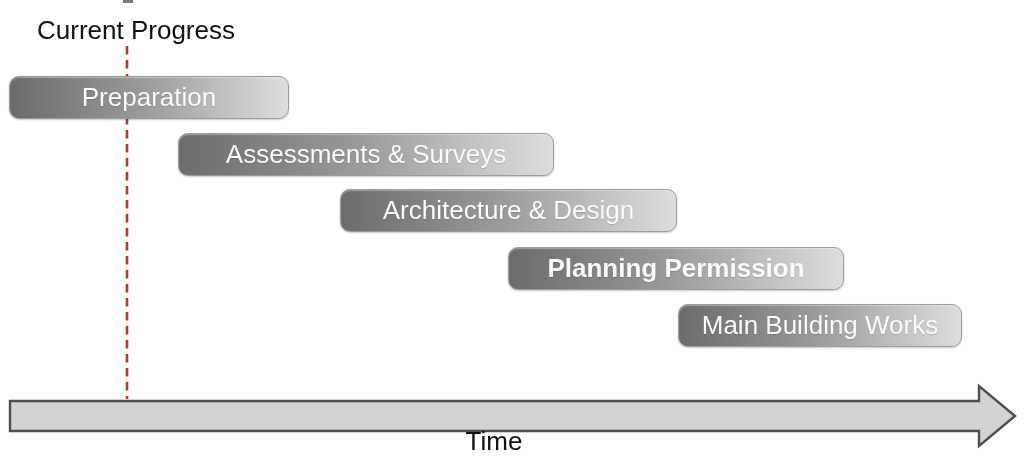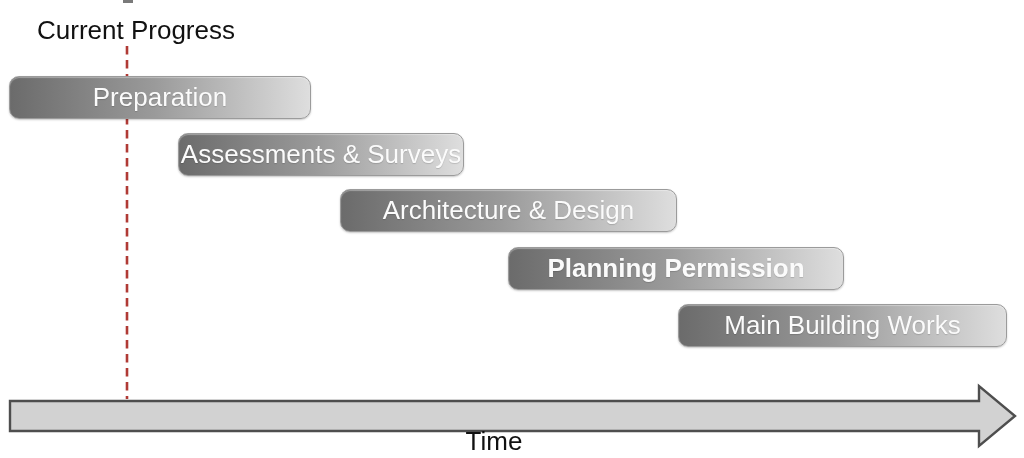--- a/index.html
+++ b/index.html
@@ -44,25 +44,25 @@
     justify-content: center;
     z-index: 2;
     box-sizing: border-box;
   }
   .phase-bar span {
     color: #fbfbfb;
     font-size: 26px;
     white-space: nowrap;
     text-shadow: 0 1px 1px rgba(0,0,0,0.15);
   }
-  .bar1 { left: 9px;   top: 76px;  width: 302px; }
-  .bar2 { left: 178px; top: 133px; width: 286px; justify-content: center; }
+  .bar1 { left: 9px;   top: 76px;  width: 280px; }
+  .bar2 { left: 178px; top: 133px; width: 376px; justify-content: center; }
   .bar3 { left: 340px; top: 189px; width: 337px; }
   .bar4 { left: 508px; top: 247px; width: 336px; font-weight: bold; }
-  .bar5 { left: 678px; top: 304px; width: 329px; }
+  .bar5 { left: 678px; top: 304px; width: 284px; }
   .time-label {
     position: absolute;
     left: 10px;
     top: 402px;
     width: 968px;
     text-align: center;
     font-size: 26px;
     color: #111111;
     z-index: 3;
     pointer-events: none;

